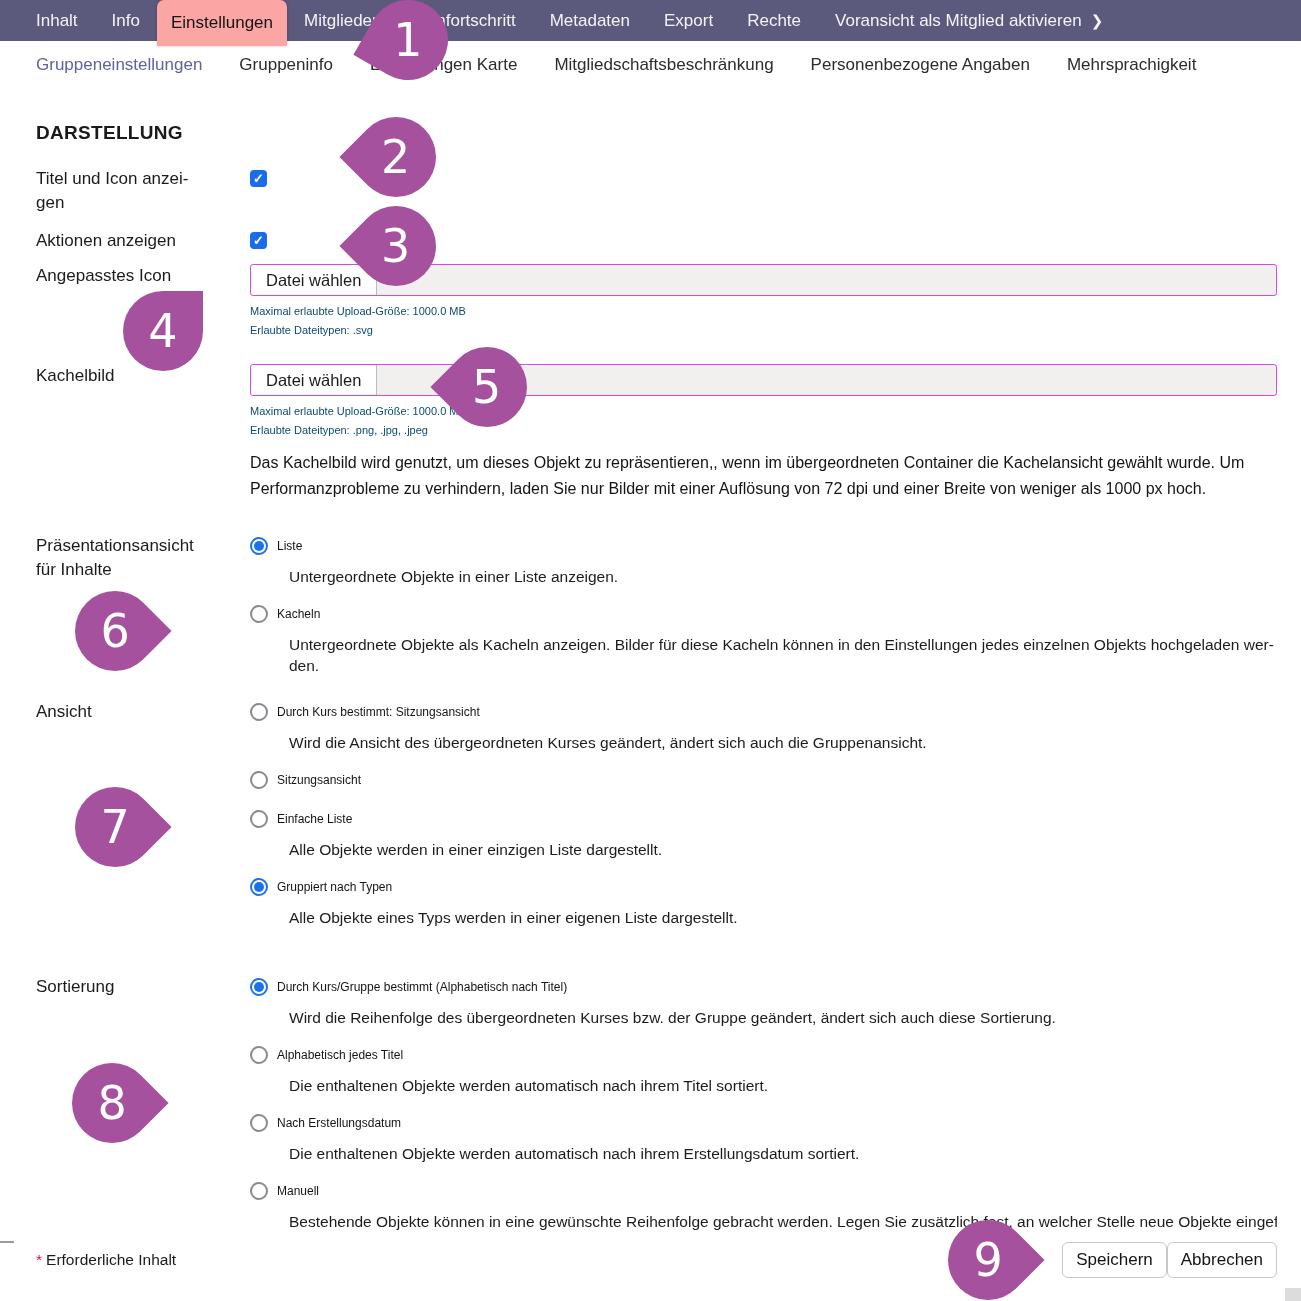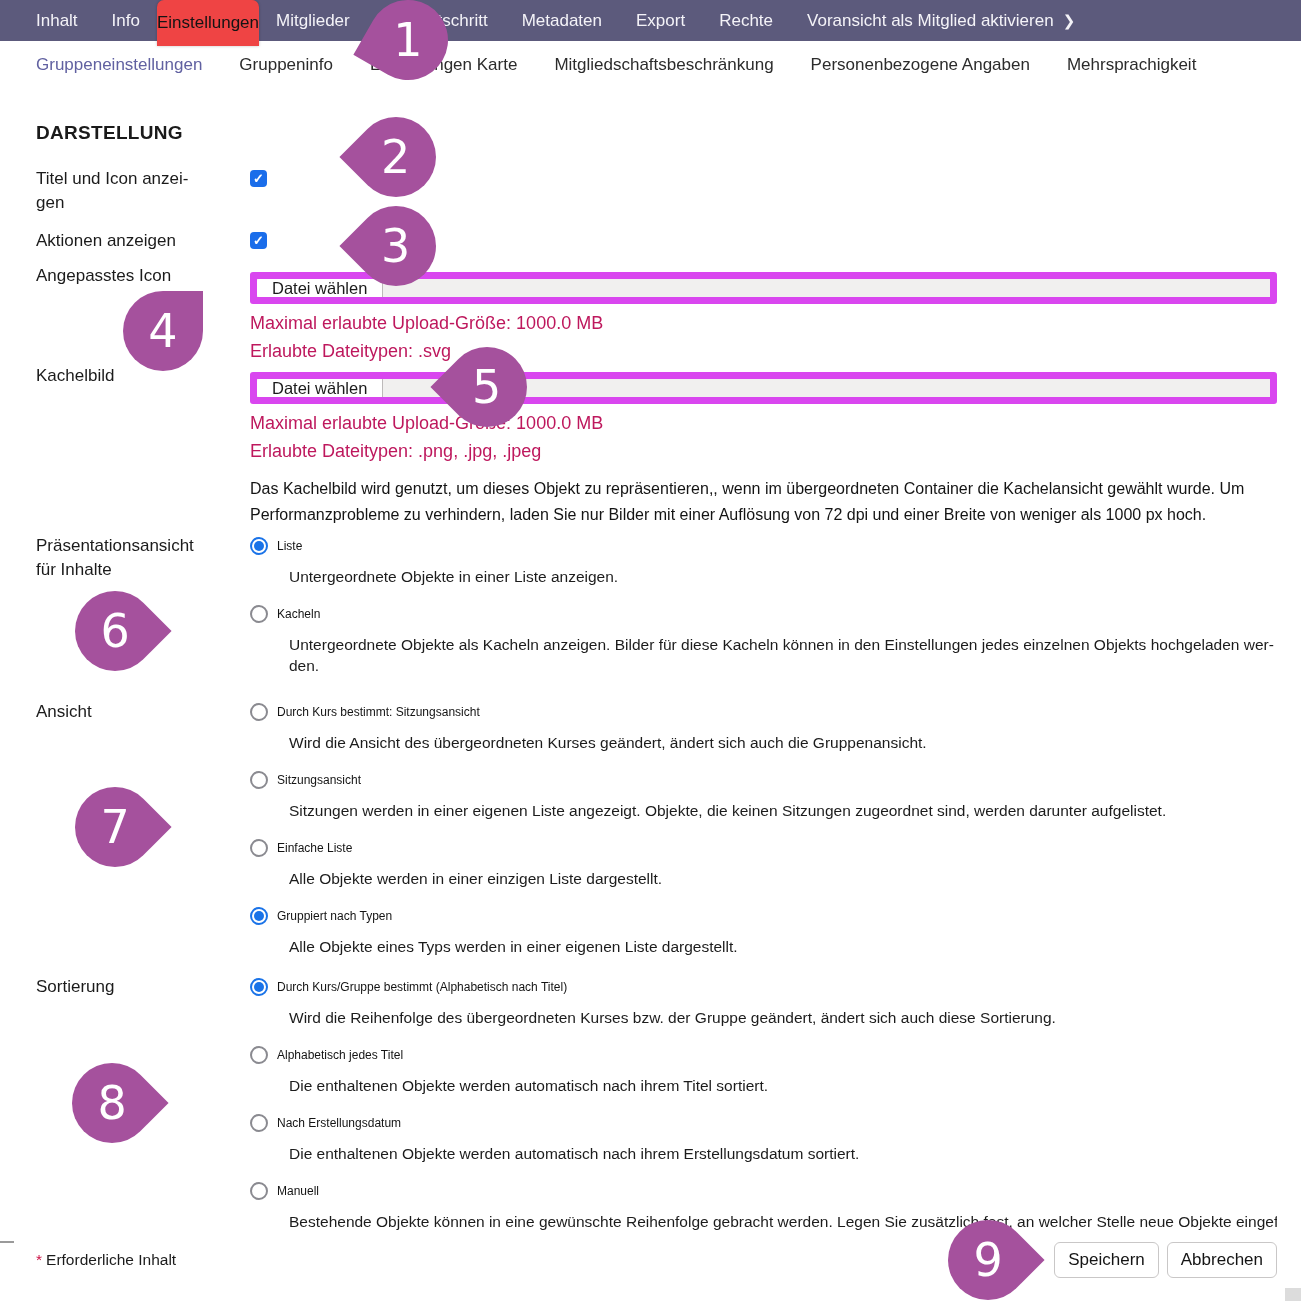--- a/index.html
+++ b/index.html
@@ -13,22 +13,22 @@
   .topnav {
     position:absolute; left:0; top:0; right:0; height:41px;
     background:#5c5a7c; display:flex; align-items:center; padding-left:19px;
     overflow:visible; z-index:5;
   }
   .tab {
     display:flex; align-items:center; height:32px; padding:0 17px;
     color:#f4f3f8; font-size:17px; white-space:nowrap; cursor:pointer;
   }
   .tab.active {
-    background:#ef4444; color:#141414; height:46px; margin-top:5px;
-    border-radius:7px 7px 0 0; padding:0 0; box-shadow:0 0 3px rgba(0,0,0,.25);
+    background:#fca5a5; color:#141414; height:46px; margin-top:5px;
+    border-radius:7px 7px 0 0; padding:0 14px; box-shadow:0 0 3px rgba(0,0,0,.25);
     position:relative; z-index:6;
   }
   .tab .chev { margin-left:9px; font-size:15px; }
 
   
   .subnav {
     position:absolute; left:36px; top:55px; display:flex; gap:37px;
     font-size:17px; color:#2c2c2c; z-index:4;
   }
   .subnav .snitem { cursor:pointer; white-space:nowrap; }
@@ -46,28 +46,28 @@
   
   .checkbox {
     width:17px; height:17px; border-radius:4px; background:#1a6dea;
     display:flex; align-items:center; justify-content:center; cursor:pointer; margin-top:3px;
   }
   .checkbox .mark { color:#fff; font-size:13px; font-weight:700; line-height:1; }
 
   
   .file-input {
     display:flex; height:32px; width:100%;
-    border:7px solid #d946ef; border-radius:3px; background:#f1f0ef; overflow:hidden; cursor:pointer;margin-top:8px;
+    border:1px solid #d946ef; border-radius:3px; background:#f1f0ef; overflow:hidden; cursor:pointer;
   }
   .file-btn {
     background:#fff; border-right:1px solid #bdbaba; border-radius:3px 0 0 3px;
     padding:0 15px; font-size:16.5px; color:#1b1b1b; display:flex; align-items:center; white-space:nowrap;
   }
   .file-name { flex:1; }
-  .hint { font-size:18px; color:#be185d; margin-top:9px; }
+  .hint { font-size:11px; color:#0c4a6e; margin-top:9px; }
   .hint + .hint { margin-top:7px; }
   .para { font-size:16px; line-height:26px; margin-top:14px; color:#141414; }
 
   
   .option { margin-bottom:15px; }
   .opt-head { display:flex; align-items:center; gap:9px; cursor:pointer; }
   .radio {
     width:18px; height:18px; border-radius:50%; border:2px solid #8a8a90; background:#fff;
     flex:0 0 auto; display:flex; align-items:center; justify-content:center;
   }
@@ -79,21 +79,21 @@
   .nowrap { white-space:nowrap; overflow:hidden; }
 
   
   .footer {
     position:absolute; left:0; right:0; top:1238px; height:44px;
     display:flex; align-items:center; justify-content:space-between;
     padding:0 24px 0 36px;
   }
   .req { font-size:15.5px; color:#1b1b1b; }
   .req .star { color:#cc1144; margin-right:4px; }
-  .btns { display:flex; gap:8px; }
+  .btns { display:flex; }
   .btn {
     background:#fff; border:1px solid #c9c7c7; border-radius:6px;
     font-size:17px; color:#141414; padding:7px 13px; cursor:pointer;
     font-family:"Liberation Sans", sans-serif;
   }
 
   
   .edge-tick { position:absolute; left:0; top:1241px; width:14px; height:2px; background:#9a9a9a; }
   .scroll-corner { position:absolute; right:0; bottom:0; width:16px; height:13px; background:#dcdcdc; }
 
@@ -240,21 +240,20 @@
         </div>
         <div class="opt-desc">Wird die Ansicht des übergeordneten Kurses geändert, ändert sich auch die Gruppenansicht.</div>
       </div>
       <div class="option">
         <div class="opt-head">
           <span class="radio">
               <span class="dot"></span>
             </span>
           <span class="opt-label">Sitzungsansicht</span>
         </div>
-        <div class="opt-desc">Sitzungen werden in einer eigenen Liste angezeigt. Objekte, die keinen Sitzungen zugeordnet sind, werden darunter aufgelistet.</div>
       </div>
       <div class="option">
         <div class="opt-head">
           <span class="radio">
               <span class="dot"></span>
             </span>
           <span class="opt-label">Einfache Liste</span>
         </div>
         <div class="opt-desc">Alle Objekte werden in einer einzigen Liste dargestellt.</div>
       </div>

